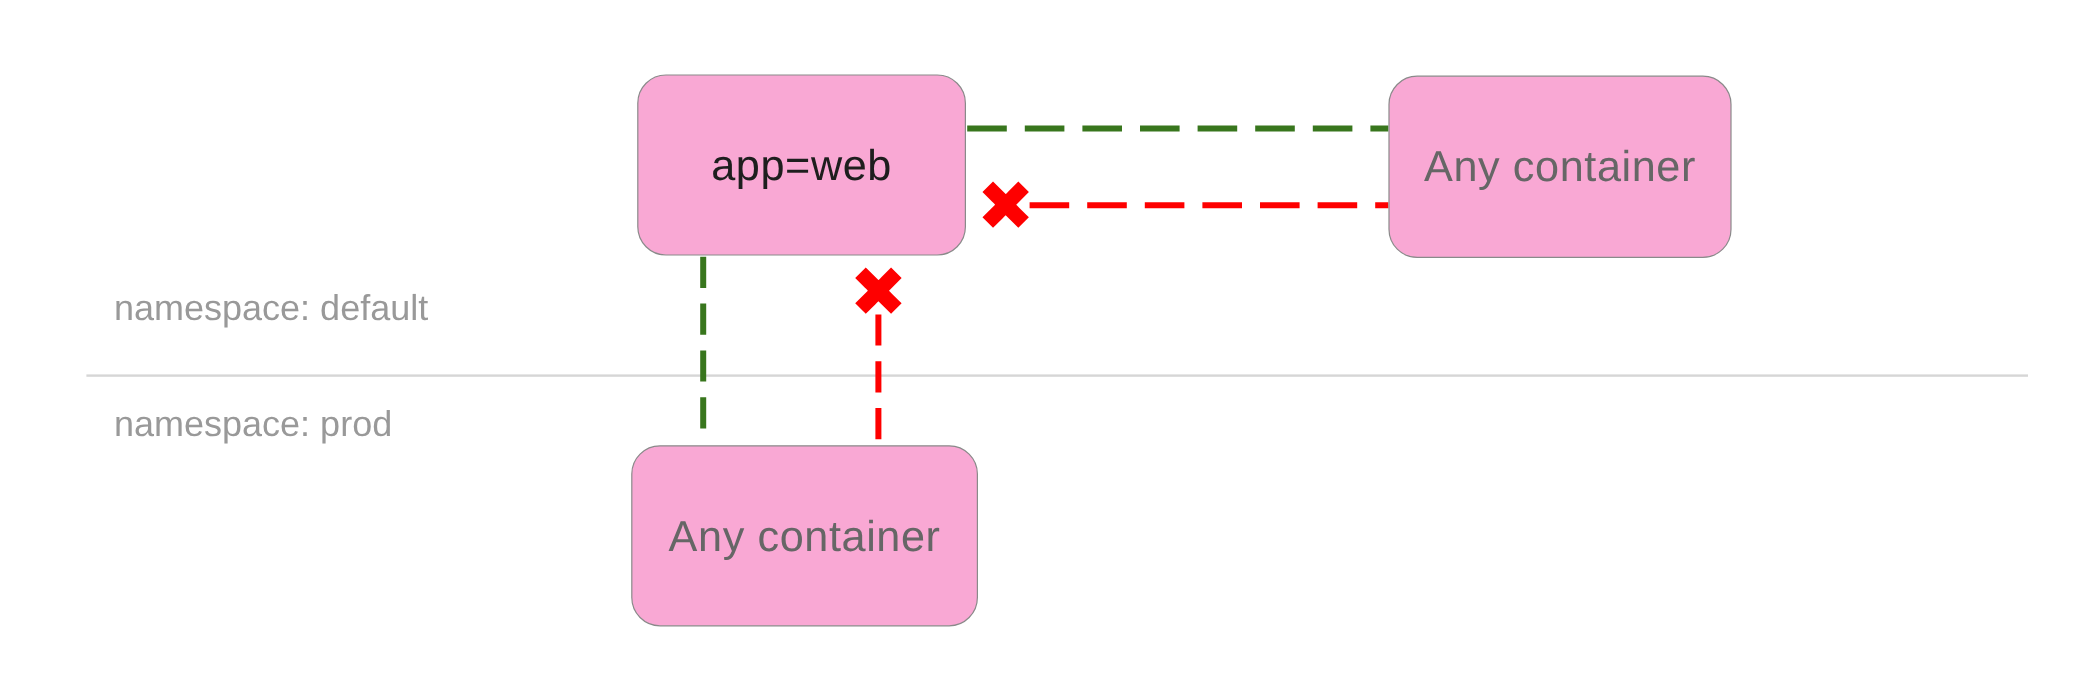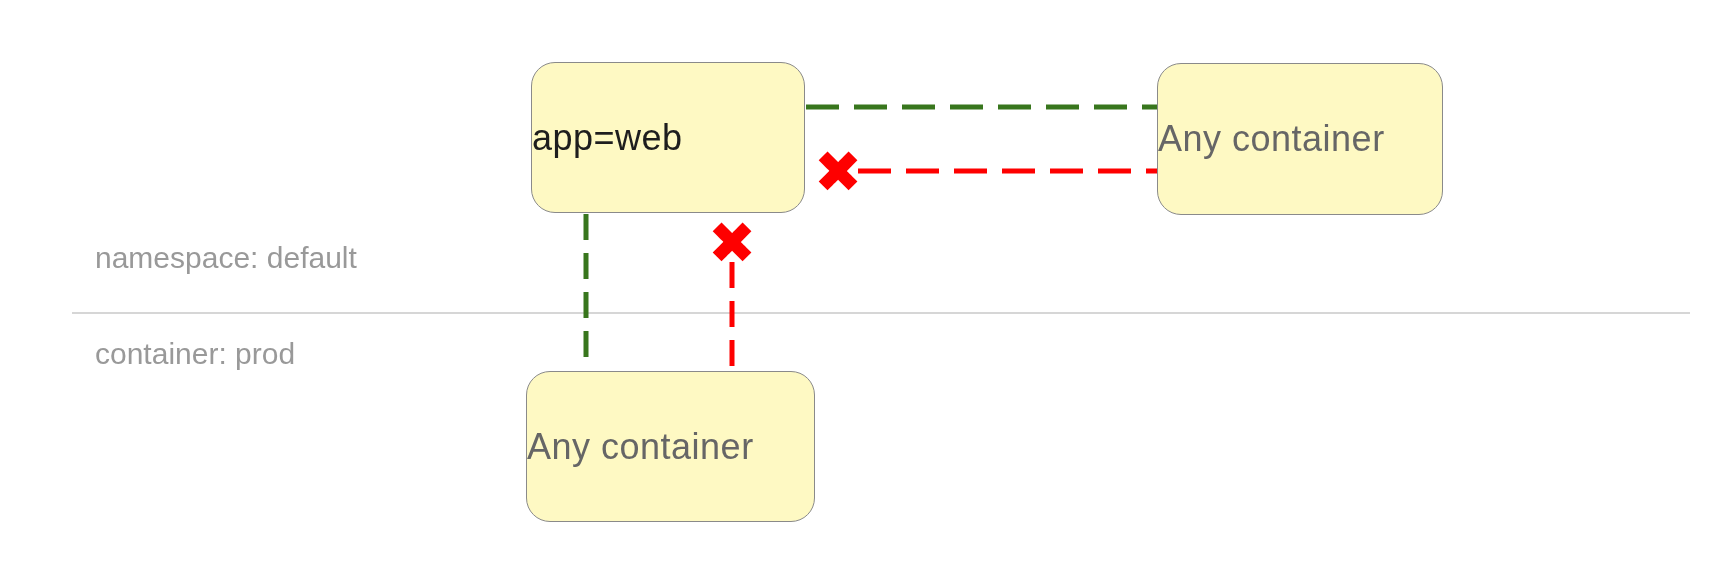--- a/index.html
+++ b/index.html
@@ -11,25 +11,26 @@
   #canvas {
     position: relative;
     width: 1728px;
     height: 576px;
     background: #ffffff;
     overflow: hidden;
   }
   .node {
     position: absolute;
     box-sizing: border-box;
-    background: #fef9c3;
+    background: #f9a8d4;
     border: 1.5px solid #8a8a8a;
     border-radius: 24px;
     display: flex;
     align-items: center;
+    justify-content: center;
     font-size: 36px;
     letter-spacing: 0.5px;
   }
   #node-app-web        { left: 531px;  top: 62px;  width: 274px; height: 151px; color: #1e1e1e; }
   #node-any-default    { left: 1157px; top: 63px;  width: 286px; height: 152px; color: #666666; }
   #node-any-prod       { left: 526px;  top: 371px; width: 289px; height: 151px; color: #666666; }
   .ns-label {
     position: absolute;
     left: 95px;
     font-size: 30px;
@@ -59,21 +60,21 @@
     font-size: 58px;
   }
 </style>
 </head>
 <body>
 
 <div id="canvas">
 
   <div id="ns-divider"></div>
   <div id="ns-default-label" class="ns-label">namespace: default</div>
-  <div id="ns-prod-label" class="ns-label">container: prod</div>
+  <div id="ns-prod-label" class="ns-label">namespace: prod</div>
 
   <svg id="edges" width="1728" height="576" viewBox="0 0 1728 576">
     <line x1="806" y1="107" x2="1157" y2="107" stroke-width="5" stroke-dasharray="33 15" stroke-linecap="butt" stroke="#38761d"></line>
     <line x1="858" y1="171" x2="1157" y2="171" stroke-width="5" stroke-dasharray="33 15" stroke-linecap="butt" stroke="#fe0000"></line>
     <line x1="586" y1="214" x2="586" y2="368" stroke-width="5" stroke-dasharray="26 13" stroke-linecap="butt" stroke="#38761d"></line>
     <line x1="732" y1="262" x2="732" y2="368" stroke-width="5" stroke-dasharray="26 13" stroke-linecap="butt" stroke="#fe0000"></line>
 
     <text class="x-mark" x="838" y="172" text-anchor="middle" dominant-baseline="central" fill="#fe0000">✖</text>
     <text class="x-mark" x="732" y="243" text-anchor="middle" dominant-baseline="central" fill="#fe0000">✖</text>
   </svg>

